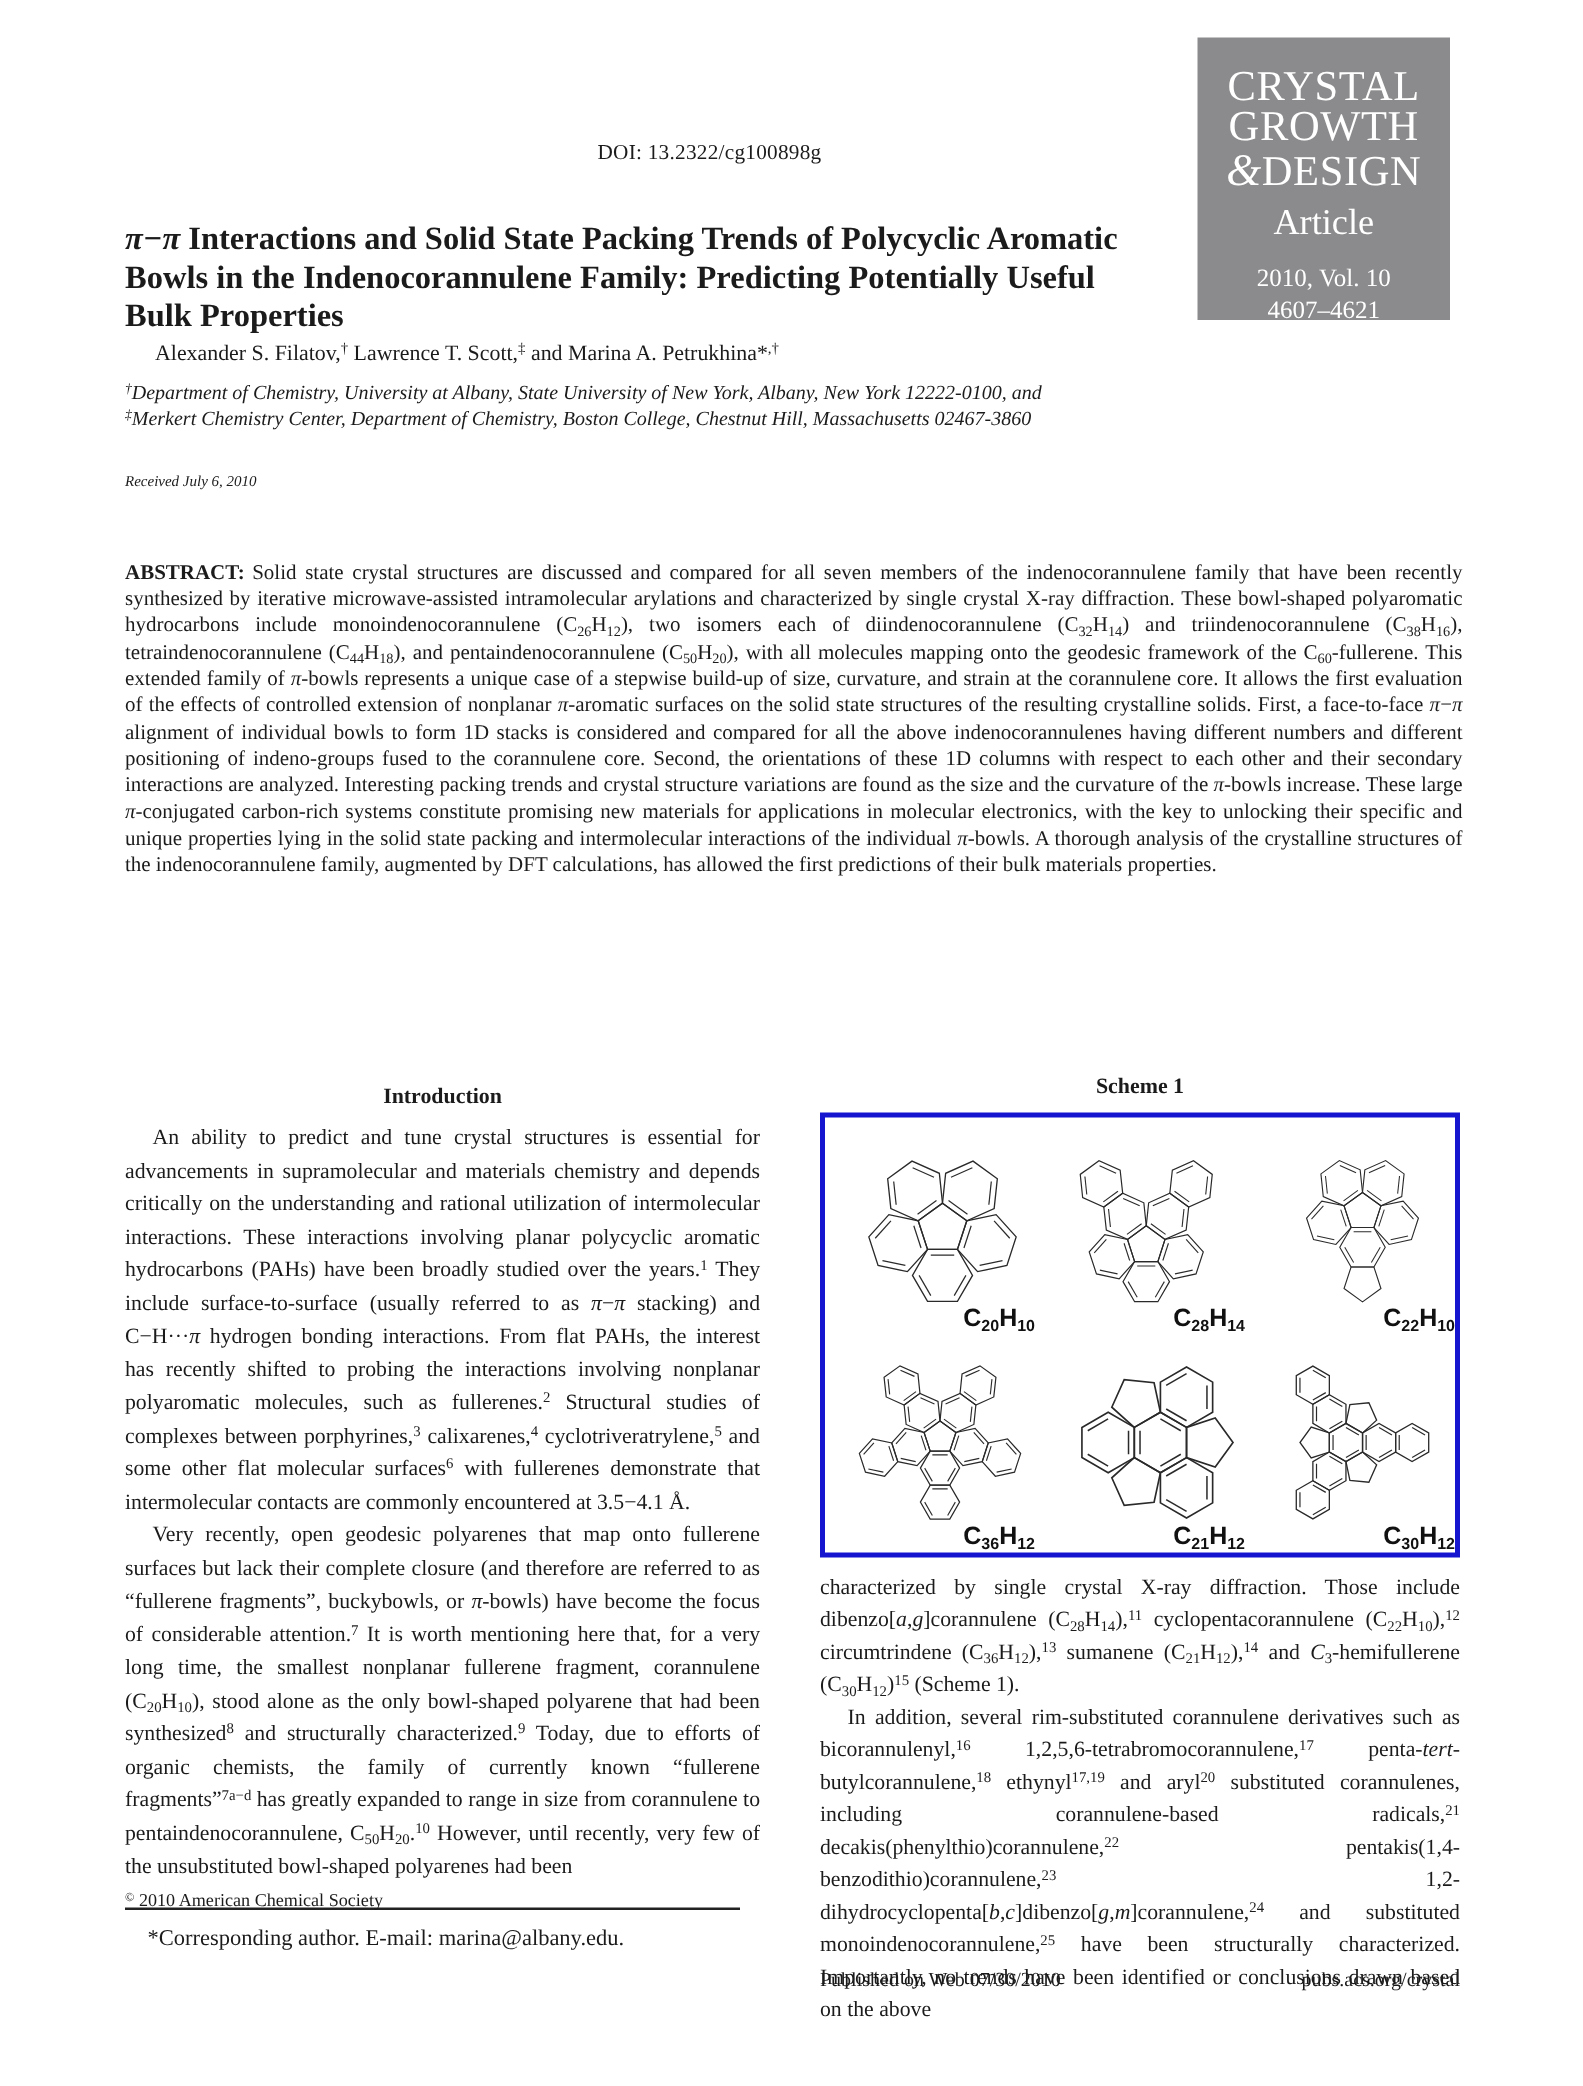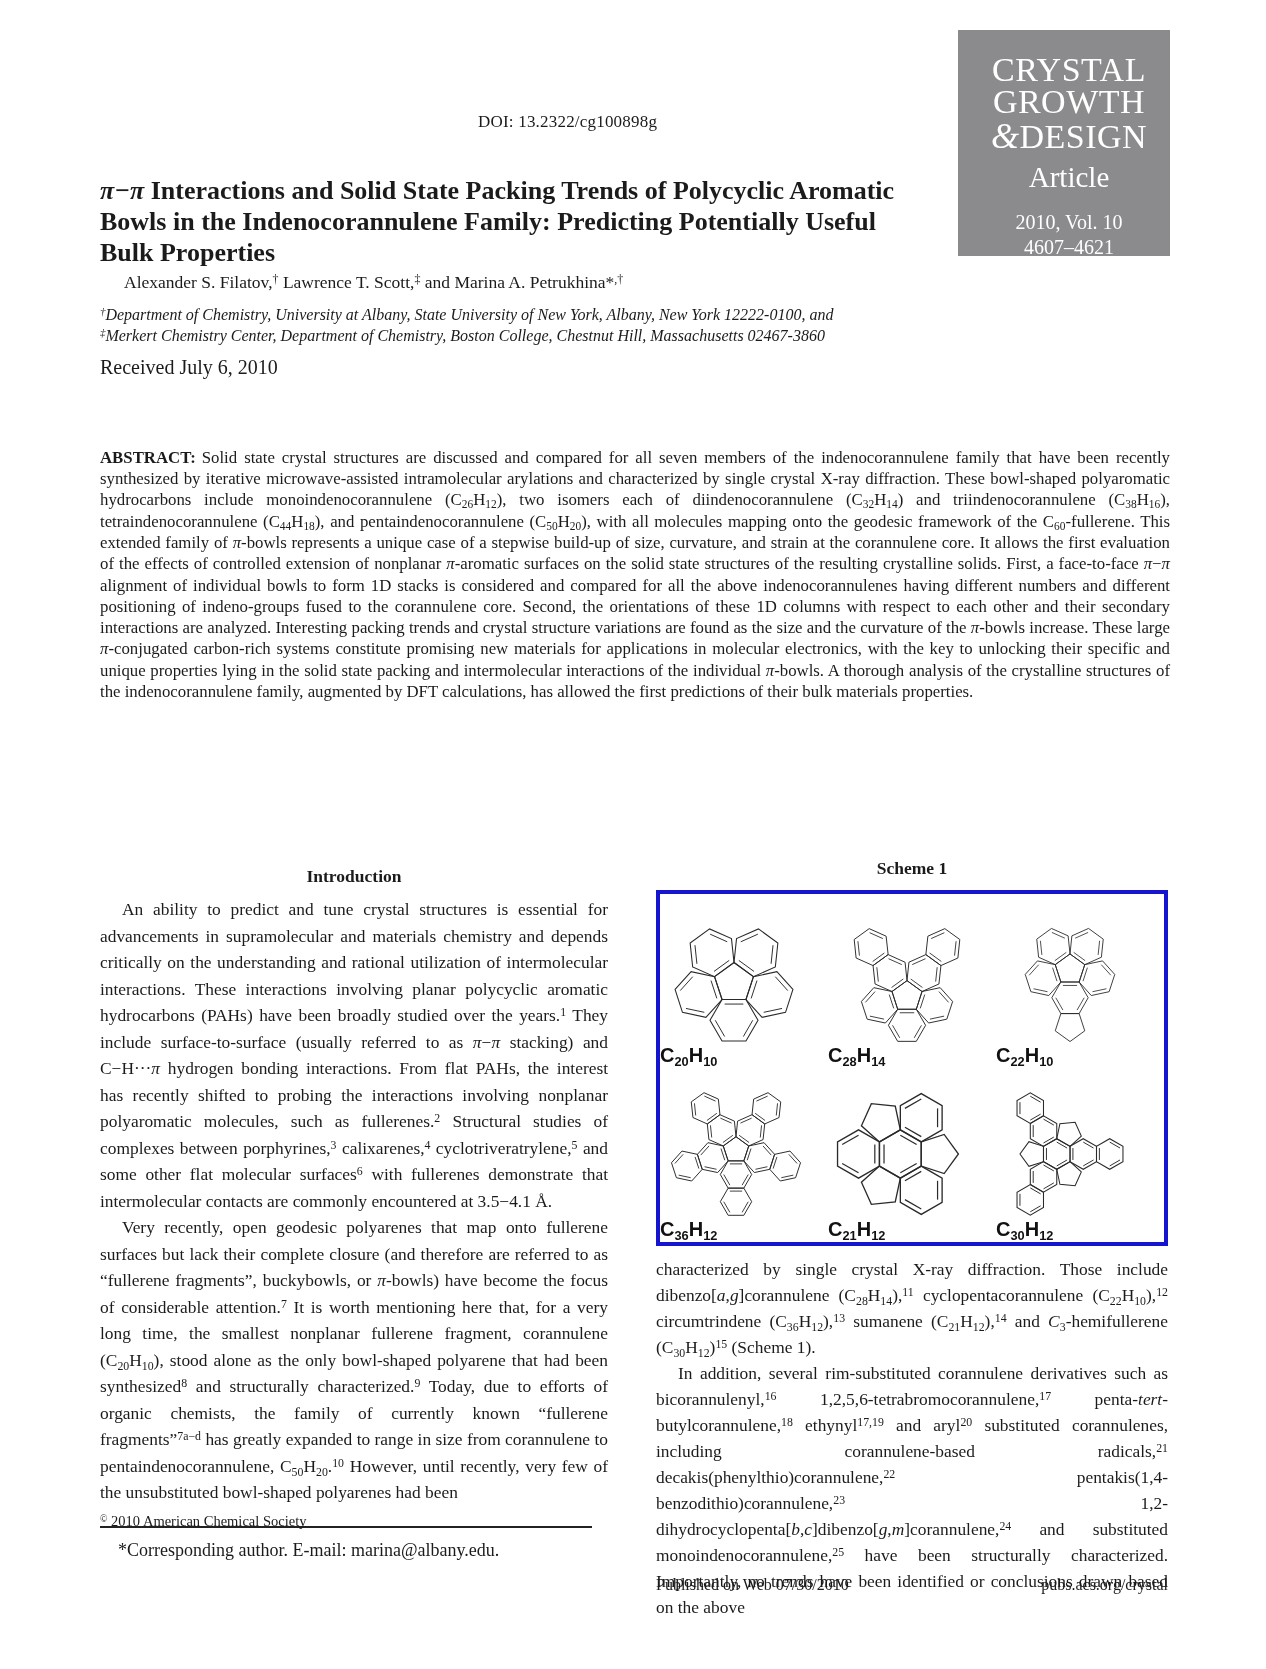--- a/index.html
+++ b/index.html
@@ -27,21 +27,21 @@
   .jb-name .ampline i{font-size:36px;}
   .jb-article{font-size:29px;margin-top:8px;}
   .jb-vol{font-size:20px;margin-top:16px;line-height:1.25;}
 
   .title{
     left:100px;top:158px;width:810px;
     font-size:26px;font-weight:bold;line-height:31px;
   }
   .authors{left:100px;top:272px;font-size:17.5px;margin-left:24px;}
   .affiliation{left:100px;top:304px;width:770px;font-size:16px;font-style:italic;line-height:21px;}
-  .received{left:100px;top:356px;font-size:20px;}
+  .received{left:100px;top:378px;font-size:12px;font-style:italic;}
 
   .abstract{
     left:100px;top:430px;width:1070px;
     font-size:16.8px;line-height:21.3px;text-align:justify;
   }
   .abstract .abs-label{font-weight:bold;margin-right:6px;}
 
   
   .col-head{font-weight:bold;font-size:17.5px;text-align:center;}
   .intro-head{left:100px;top:866px;width:508px;}
@@ -52,21 +52,21 @@
   .body-col p.ind{text-indent:22px;}
   .left-col{left:100px;top:896px;width:508px;}
   .right-col{left:656px;top:1256px;width:512px;line-height:26px;}
 
   
   .scheme-box{
     left:656px;top:890px;width:504px;height:348px;
     border:4px solid #1515d0;background:#fff;
     display:grid;grid-template-columns:1fr 1fr 1fr;grid-template-rows:1fr 1fr;
   }
-  .mol-cell{display:flex;flex-direction:column;align-items:flex-start;justify-content:flex-end;padding-bottom:2px;}
+  .mol-cell{display:flex;flex-direction:column;align-items:flex-end;justify-content:flex-end;padding-bottom:2px;}
   .mol-cell svg{display:block;}
   .mol-label{
     font-family:"Liberation Sans", sans-serif;
     font-weight:bold;font-size:20px;line-height:22px;color:#111;
   }
   .mol-label sub{font-size:64%;}
 
   
   .footnote-rule{left:100px;top:1526px;width:492px;border-top:2px solid #222;height:0;}
   .footnote{left:118px;top:1540px;font-size:18px;}
@@ -74,21 +74,21 @@
   .published{left:656px;top:1576px;font-size:16px;}
   .site{right:98px;top:1576px;font-size:16px;}
 </style>
 </head>
 <body>
 
 <div class="page">
 
   <div class="abs doi">DOI: 13.2322/cg100898g</div>
 
-  <div class="abs journal-box" style="background: rgb(139, 139, 141); padding-left: 10px;">
+  <div class="abs journal-box" style="background: rgb(139, 139, 141);">
     <div class="jb-name">
       <div>CRYSTAL</div>
       <div>GROWTH</div>
       <div class="ampline"><i>&amp;</i><span>DESIGN</span></div>
     </div>
     <div class="jb-article">Article</div>
     <div class="jb-vol">
       <div>2010, Vol. 10</div>
       <div>4607–4621</div>
     </div>

